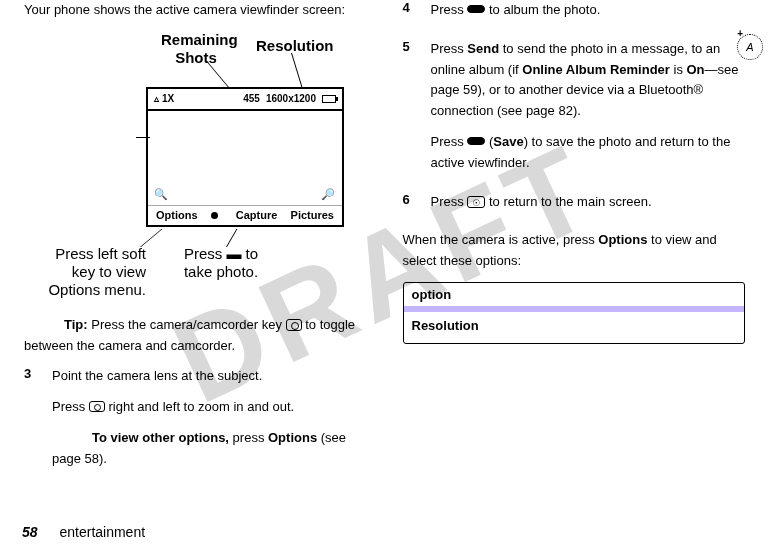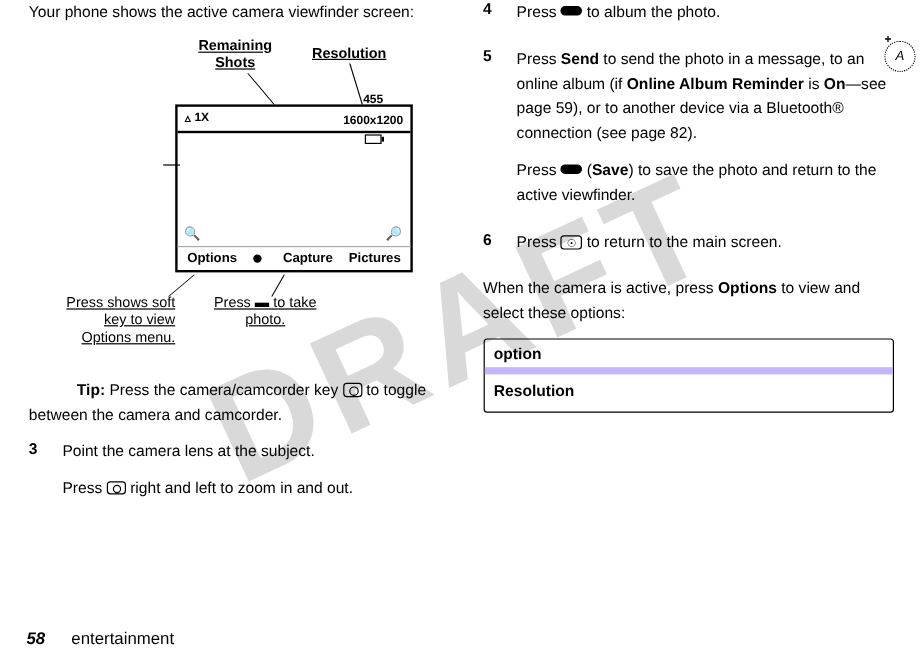--- a/index.html
+++ b/index.html
@@ -36,31 +36,31 @@
     .stepnum { font-weight: bold; width: 28px; flex-shrink: 0; }
     .stepbody { flex: 1; }
     .stepbody p { margin-bottom: 10px; }
     .small { font-size: 11px; line-height: 1.3; }
 
     
     .vf-wrap { position: relative; width: 320px; margin: 4px 0 18px 12px; height: 266px; }
     .vf-box { position: absolute; left: 110px; top: 56px; width: 198px; height: 140px; border: 2px solid #000; background: #fff; }
     .vf-top { display: flex; justify-content: space-between; align-items: center; padding: 2px 6px; font-size: 10px; font-weight: bold; border-bottom: 2px solid #000; height: 22px; }
     .vf-top .zoom { display:flex; align-items:center; gap:3px; }
-    .vf-top .right { display:flex; align-items:center; gap:6px;flex-direction:column; }
+    .vf-top .right { display:flex; align-items:center; gap:6px; }
     .battery { width: 14px; height: 8px; border: 1.5px solid #000; position: relative; }
     .battery::after { content:""; position:absolute; right:-3px; top:1px; width:2px; height:4px; background:#000; }
     .vf-mid { height: 94px; position: relative; }
     .mag { position:absolute; bottom: 4px; font-size: 11px; }
     .mag.l { left: 6px; }
     .mag.r { right: 6px; transform: scaleX(-1); }
     .vf-bot { display:flex; justify-content: space-between; padding: 2px 8px; font-size: 11px; font-family:"Arial Narrow",Arial,sans-serif; font-weight:bold; border-top: 1px solid #aaa; height: 20px; align-items: center;}
     .dot { width: 7px; height:7px; border-radius:50%; background:#000; }
 
-    .lbl { position:absolute; font-size:12px; text-align:center; line-height:1.2;text-decoration:underline; }
+    .lbl { position:absolute; font-size:15px; text-align:center; line-height:1.2; }
     .lbl.remain { left:125px; top:0; font-weight:bold; width:70px; }
     .lbl.resol { left:220px; top:6px; font-weight:bold; width:70px; color:#000;}
     .lbl.zoomtip { left:0; top:86px; width:100px; text-align:right; }
     .lbl.leftsoft { left:10px; top:214px; width:100px; text-align:right;}
     .lbl.centerkey { left:140px; top:214px; width:90px; text-align:center;}
 
     .leader { position:absolute; background:#000; }
     .ld-rem { left: 170px; top: 30px; width:1px; height: 38px; transform: skewX(40deg); transform-origin: top; }
     .ld-res { left: 255px; top: 22px; width:1px; height: 46px; transform: skewX(17deg); transform-origin: top; }
     .ld-zoom { left: 100px; top: 106px; width: 14px; height:1px; }
@@ -124,36 +124,39 @@
           <span style="display:flex;align-items:center;gap:18px;">
             <span class="dot"></span>
             <span>Capture</span>
           </span>
           <span>Pictures</span>
         </div>
       </div>
 
       <div class="leader ld-zoom"></div>
 
-      <div class="lbl leftsoft small">Press shows soft key to view Options menu.</div>
+      <div class="lbl leftsoft small">Press left soft key to view Options menu.</div>
       <div class="leader ld-ls"></div>
       <div class="lbl centerkey small">Press ▬ to take photo.</div>
       <div class="leader ld-ck"></div>
     </div>
 
     <p>
       <span class="bold">Tip:</span><span> Press the camera/camcorder key </span><span class="camkey"></span><span> to toggle between the camera and camcorder.</span>
     </p>
 
     <div class="step">
       <div class="stepnum">3</div>
       <div class="stepbody">
         <p>Point the camera lens at the subject.</p>
         <p>
           <span>Press </span><span class="keyicon nav"></span><span> right and left to zoom in and out.</span>
+        </p>
+        <p>
+          <span class="bold">To view other options,</span><span> press </span><span class="cond">Options</span><span> (see page 58).</span>
         </p>
       </div>
     </div>
   </div>
 
   <div class="col colR">
     <div class="accbadge">A</div>
     <div class="accplus">+</div>
 
     <div class="step">

